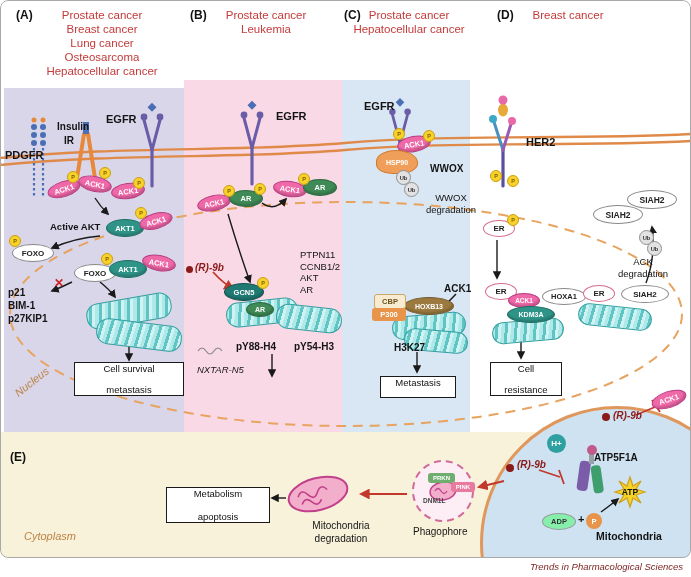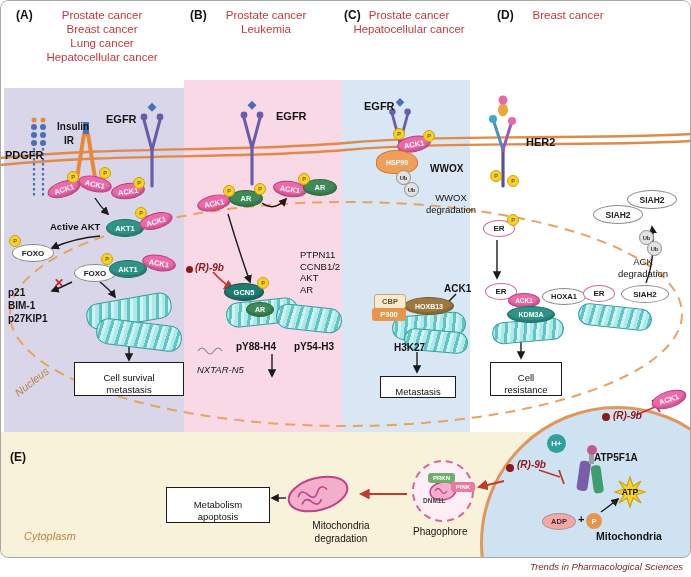--- a/index.html
+++ b/index.html
@@ -18,21 +18,21 @@
   .ack{background:var(--ack1);border-color:#b73b82;}
   .akt{background:var(--akt);border-color:#1f6e64;}
   .arg{background:var(--ar-green);border-color:#2c6b40;}
   .gcn{background:#1f7a74;border-color:#14534f;}
   .hoxb{background:#9c7a3f;border-color:#74592c;}
   .wo{background:#fff;color:#222;border:1.4px solid #8a8a8a;box-shadow:none;font-weight:bold;}
   .er-b{border-color:#d66a8a;}
   .hsp{position:absolute;display:flex;align-items:center;justify-content:center;background:#f09f5a;border:1.5px solid #d07a2f;border-radius:55% 60% 50% 45%;color:#fff;font-weight:bold;font-size:7px;z-index:6;}
   .ph{position:absolute;width:10px;height:10px;border-radius:50%;background:var(--phospho);border:1px solid #c9a00e;color:#7a5c00;font-size:5.5px;font-weight:bold;display:flex;align-items:center;justify-content:center;z-index:7;}
   .ub{position:absolute;width:13px;height:13px;border-radius:50%;background:#e2e2e2;border:1px solid #8f8f8f;color:#333;font-size:5.8px;font-weight:bold;display:flex;align-items:center;justify-content:center;z-index:7;}
-  .obox{position:absolute;background:#fff;border:1.3px solid #1a1a1a;display:flex;flex-direction:column;align-items:center;justify-content:flex-end;font-size:9.5px;line-height:1.2;text-align:center;z-index:6;color:#111;}
+  .obox{position:absolute;background:#fff;border:1.3px solid #1a1a1a;display:flex;flex-direction:column;align-items:center;justify-content:space-between;font-size:9.5px;line-height:1.2;text-align:center;z-index:6;color:#111;}
   .chromatin{position:absolute;border-radius:12px;background:repeating-linear-gradient(100deg,#aee8e8 0 3.5px,#5fc4c4 3.5px 6.5px,#cff2f2 6.5px 9.5px);border:1.5px solid #2fa0a0;z-index:4;}
   .inh{position:absolute;color:var(--inhibitor-red);font-weight:bold;font-style:italic;font-size:10px;z-index:6;white-space:nowrap;}
   .rdot{position:absolute;border-radius:50%;background:#8b1a1a;z-index:6;}
   .tagchip{position:absolute;display:flex;align-items:center;justify-content:center;border-radius:3px;color:#fff;font-weight:bold;z-index:8;}
   .blk{position:absolute;z-index:6;color:#141414;}
   .xmark{position:absolute;color:#cc2222;font-weight:bold;font-size:12px;z-index:8;}
   .circ{position:absolute;border-radius:50%;display:flex;align-items:center;justify-content:center;font-weight:bold;z-index:6;}
   .footer{position:absolute;right:8px;top:561px;font-size:9.5px;font-weight:normal;font-style:italic;color:var(--footer-red);z-index:6;}
   .nuclbl{position:absolute;font-style:italic;font-size:11px;color:var(--cyto-label);z-index:6;transform-origin:left center;white-space:nowrap;}
 </style>
@@ -152,20 +152,21 @@
         <path d="M539,470 L560,477"></path>
           <path d="M559,470 L564,484"></path>
       </g>
     </svg>
 
     <div class="tag" style="left:16px;top:8px">(A)</div>
     <div class="cancers" style="left:26px;top:8px;width:152px">
       <div>Prostate cancer</div>
       <div>Breast cancer</div>
       <div>Lung cancer</div>
+      <div>Osteosarcoma</div>
       <div>Hepatocellular cancer</div>
     </div>
     <div class="tag" style="left:190px;top:8px">(B)</div>
     <div class="cancers" style="left:198px;top:8px;width:136px">
       <div>Prostate cancer</div>
       <div>Leukemia</div>
     </div>
     <div class="tag" style="left:344px;top:8px">(C)</div>
     <div class="cancers" style="left:352px;top:8px;width:114px">
       <div>Prostate cancer</div>
@@ -299,21 +300,21 @@
     </div>
     <div class="tagchip" style="left:428px;top:473px;width:27px;height:10px;background:#6fae6f;font-size:6px">PRKN</div>
     <div class="tagchip" style="left:451px;top:482px;width:24px;height:10px;background:#e87aa0;font-size:6px">PINK</div>
     <div class="blk" style="left:423px;top:497px;font-size:6.5px;font-weight:bold;color:#444">DNM1L</div>
     <div class="lbl" style="left:413px;top:526px">Phagophore</div>
     <div class="circ" style="left:547px;top:434px;width:19px;height:19px;background:#2fa0a0;color:#fff;font-size:8px">H+</div>
     <div class="rdot" style="left:506px;top:464px;width:8px;height:8px"></div>
     <div class="inh" style="left:517px;top:459px">(R)-9b</div>
     <div class="lbl b" style="left:594px;top:452px">ATP5F1A</div>
     <div class="blk" style="left:616px;top:487px;width:28px;text-align:center;font-size:8.5px;font-weight:bold">ATP</div>
-    <div class="oval" style="left:542px;top:513px;width:32px;height:15px;background:#fca5a5;border-color:#999;color:#333;font-size:7.5px;box-shadow:none">ADP</div>
+    <div class="oval" style="left:542px;top:513px;width:32px;height:15px;background:#86efac;border-color:#999;color:#333;font-size:7.5px;box-shadow:none">ADP</div>
     <div class="lbl b" style="left:578px;top:513px;font-size:11px">+</div>
     <div class="circ" style="left:586px;top:513px;width:16px;height:16px;background:#e8944a;color:#fff;font-size:7.5px">P</div>
     <div class="lbl b" style="left:596px;top:530px;font-size:10.5px">Mitochondria</div>
 
     <div class="frame"></div>
   </div>
 
   <div class="footer">Trends in Pharmacological Sciences</div>
 </div>
 

